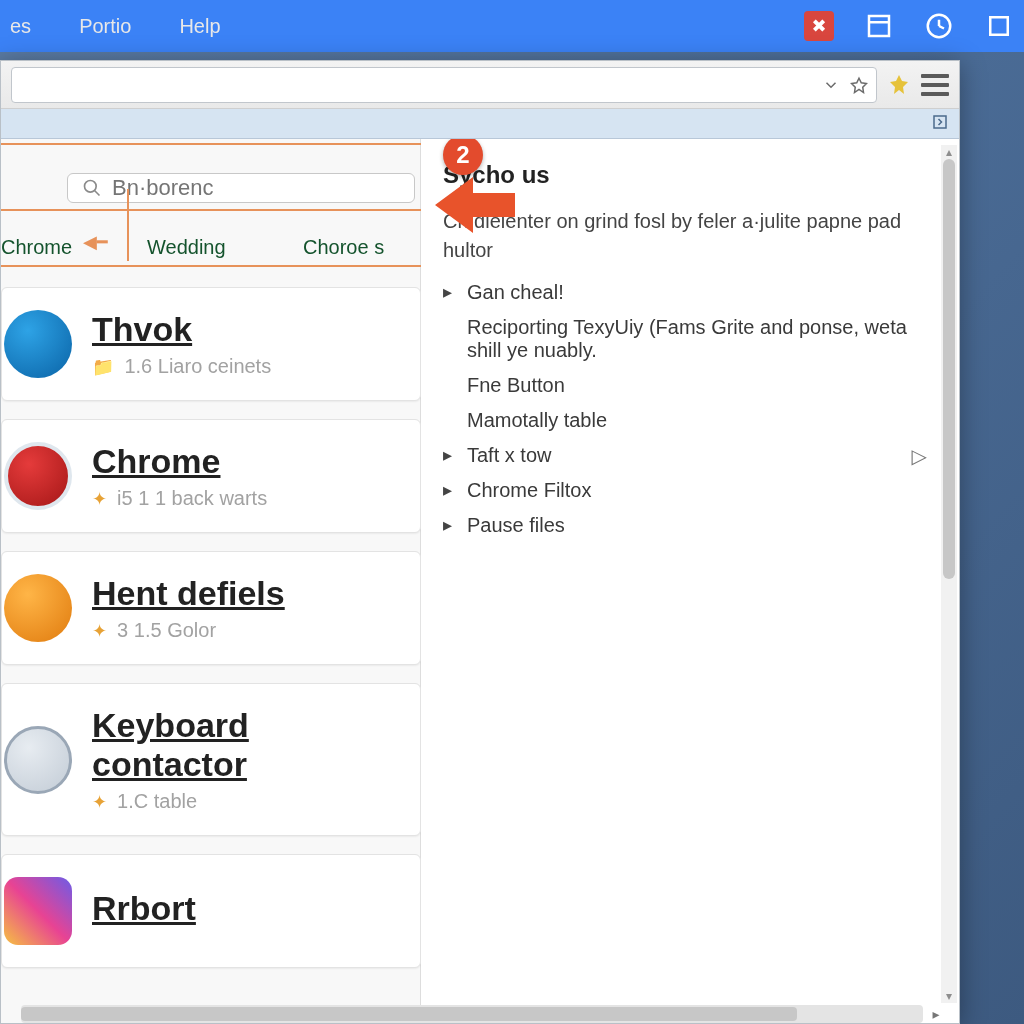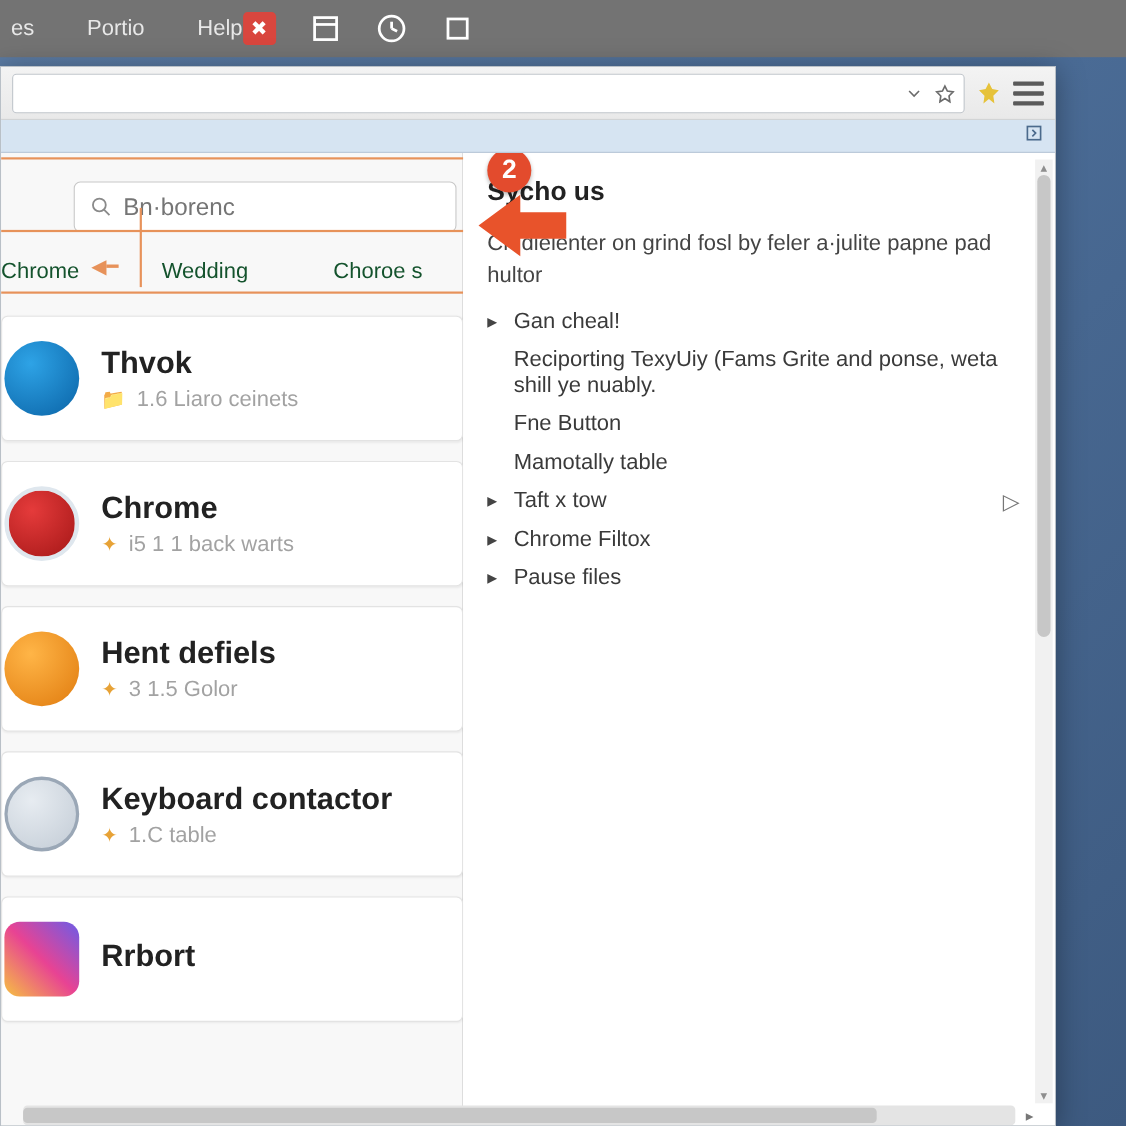--- a/index.html
+++ b/index.html
@@ -2,24 +2,24 @@
 <html><head>
 <meta charset="utf-8">
 <style>
   * { box-sizing: border-box; margin: 0; padding: 0; }
   html, body { width: 1024px; height: 1024px; overflow: hidden; font-family: "Segoe UI", Arial, sans-serif; }
   body { background: linear-gradient(135deg, #5b7ba3 0%, #4a6b95 50%, #3d5a80 100%); }
 
   
   .menubar {
     height: 52px;
-    background: #737373;
+    background: #3b82f6;
     display: flex;
     align-items: center;
-    justify-content: flex-start;
+    justify-content: space-between;
     padding: 0 10px;
     color: #fff;
   }
   .menubar-left { display: flex; gap: 48px; padding-left: 0; }
   .menubar-item { font-size: 20px; color: #e8e8e8; }
   .menubar-right { display: flex; gap: 30px; align-items: center; }
   .sysicon { width: 30px; height: 30px; display: flex; align-items: center; justify-content: center; }
   .sysicon.red { background: #d9463e; border-radius: 4px; color:#fff; font-size:18px; }
   .sysicon svg { stroke: #fff; fill: none; }
 
@@ -74,21 +74,21 @@
   
   .content { flex:1; display:flex; overflow:hidden; position:relative; }
   .left-pane { width: 420px; background:#f8f8f8; position:relative; padding-top:4px; box-shadow: inset -1px 0 0 #ddd; }
   .right-pane { flex:1; background:#fff; position:relative; padding: 22px 18px 0 22px; overflow:hidden; }
 
   
   .annot-wrap { position:relative; padding: 8px 0 0 0; }
   .annot-outline { position:absolute; left:0px; top:0px; right:-4px; height:68px; border:2px solid #e7925a; border-left:none; pointer-events:none; }
   .search-row { display:flex; align-items:center; gap:14px; padding: 14px 10px 16px 66px; }
   .searchbox {
-    flex:1; height:46px; background:#fff; border:1px solid #c8c8c8; border-radius:6px;
+    flex:1; height:30px; background:#fff; border:1px solid #c8c8c8; border-radius:6px;
     display:flex; align-items:center; padding:0 14px; gap:10px; color:#8a8a8a; font-size:22px;
   }
   .searchbox svg { width:20px; height:20px; stroke:#8a8a8a; fill:none; }
   .searchbox input { border:none; outline:none; flex:1; font-size:22px; color:#8a8a8a; background:transparent; }
   .primary-btn {
     height:46px; padding:0 20px; background:#2f7bd1; color:#fff; font-weight:600; font-size:22px;
     border:none; border-radius:6px; box-shadow: inset 0 -2px 0 rgba(0,0,0,0.15);
   }
 
   .tabrow { position:relative; height:40px; border-bottom:2px solid #e7925a; }
@@ -116,21 +116,21 @@
   .cards { padding-top: 10px; }
   .card {
     margin: 10px 0 18px 0;
     background:#fff; border:1px solid #e3e3e3; border-radius:6px;
     display:flex; align-items:center; gap:20px;
     padding:22px 18px 22px 0;
     box-shadow: 0 1px 2px rgba(0,0,0,0.06);
   }
   .card .cicon { width:68px; height:68px; margin-left:2px; border-radius:50%; display:flex; align-items:center; justify-content:center; font-size:34px; color:#fff; }
   .card .ctext { flex:1; }
-  .card .title { font-size:28px; font-weight:700; color:#222; margin-bottom:6px; }
+  .card .title { font-size:34px; font-weight:700; color:#222; margin-bottom:6px;text-decoration:underline; }
   .card .sub { font-size:20px; color:#a2a2a2; display:flex; align-items:center; gap:10px; }
   .card .sub .glyph { color:#e7a236; font-size:18px; }
 
   
   .help-title { font-size:24px; font-weight:700; color:#222; margin-bottom:18px; }
   .help-text { font-size:20px; color:#444; line-height:1.45; margin-bottom:10px; }
   .help-list { list-style:none; }
   .help-list li { font-size:20px; color:#3a3a3a; padding:6px 0 6px 24px; position:relative; }
   .help-list li.expandable::before { content:"▸"; position:absolute; left:0; top:6px; color:#444; font-size:18px; }
   .help-list li.play::after { content:"▷"; position:absolute; right:14px; top:6px; color:#777; font-size:20px; }

